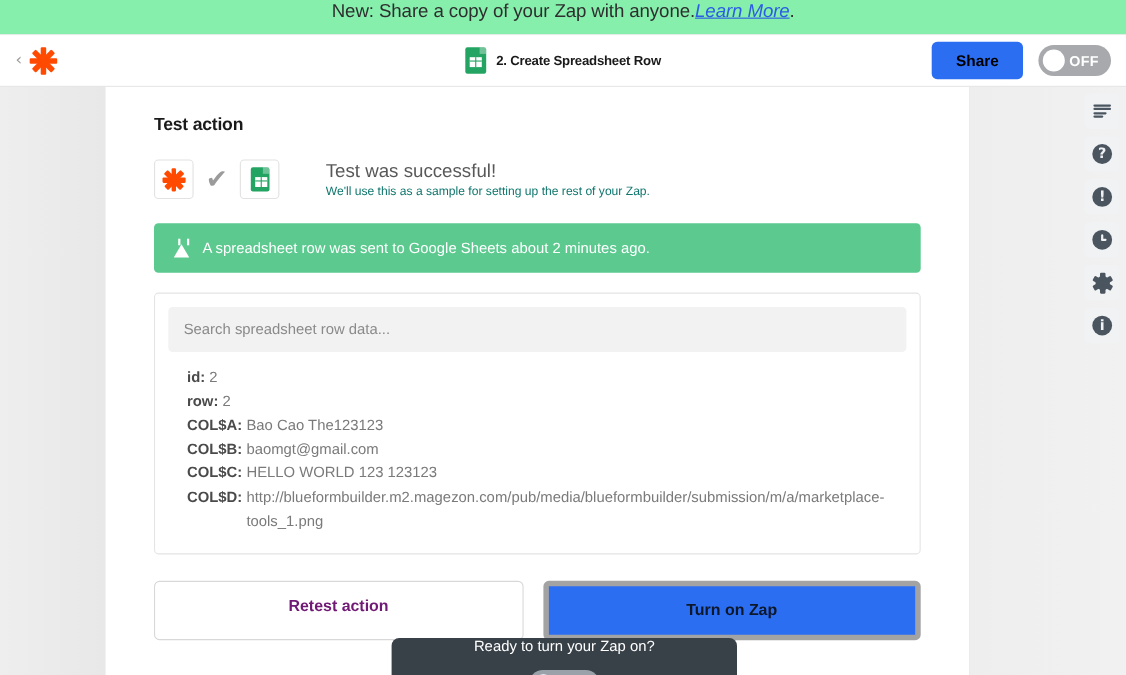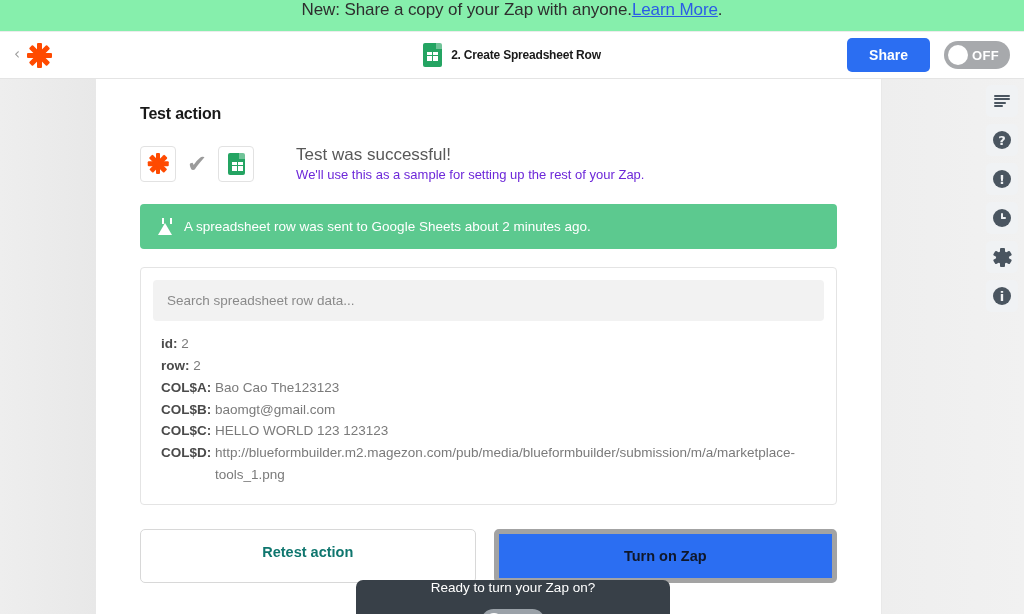--- a/index.html
+++ b/index.html
@@ -26,20 +26,21 @@
     display: flex;
     align-items: flex-start;
     justify-content: center;
     font-size: 17px;
     color: #2e2e2e;
     letter-spacing: -0.1px;
   }
   .announce-link {
     color: #2b5ce6;
     text-decoration: underline;
+    font-style: italic;
   }
 
   
   .app-header {
     height: 47px;
     background: #ffffff;
     border-bottom: 1px solid #e4e4e4;
     display: flex;
     align-items: center;
     padding: 0 14px 0 12px;
@@ -141,21 +142,21 @@
   }
 
   .header-right {
     margin-left: auto;
     display: flex;
     align-items: center;
     gap: 14px;
   }
   .share-btn {
     background: #2b6ef2;
-    color: #ffffff;
+    color: #000000;
     font-weight: bold;
     font-size: 14px;
     border: none;
     border-radius: 5px;
     padding: 9px 22px;
     cursor: pointer;
     font-family: "Liberation Sans", sans-serif;
   }
   .toggle-off {
     width: 66px;
@@ -242,22 +243,22 @@
     font-weight: bold;
     flex: 0 0 auto;
   }
   .success-text { margin-left: 31px; }
   .success-head {
     font-size: 17px;
     color: #585858;
     margin-bottom: 2px;
   }
   .success-sub {
-    font-size: 13px;
-    color: #6d28d9;
+    font-size: 11px;
+    color: #0f766e;
   }
 
   
   .green-alert {
     background: #5cc98f;
     border-radius: 4px;
     padding: 14px 18px;
     display: flex;
     align-items: center;
     gap: 12px;
@@ -305,21 +306,21 @@
     width: 100%;
     padding: 13px 14px;
     font-size: 13.5px;
     color: #6f6f6f;
     font-family: "Liberation Sans", sans-serif;
     outline: none;
     margin-bottom: 8px;
   }
   .search-field::placeholder { color: #8a8a8a; }
 
-  .data-list { padding: 4px 8px 6px 8px; }
+  .data-list { padding: 4px 8px 6px 8px; margin-left: 9px; }
   .data-row {
     font-size: 13.5px;
     color: #7a7a7a;
     line-height: 1.62;
     padding-left: 54px;
     text-indent: -54px;
     word-break: break-word;
   }
   .data-key {
     font-weight: bold;
@@ -337,21 +338,21 @@
     border-radius: 5px;
     font-size: 14.5px;
     font-weight: bold;
     cursor: pointer;
     text-align: center;
     font-family: "Liberation Sans", sans-serif;
   }
   .btn-secondary {
     background: #ffffff;
     border: 1px solid #d8d8d8;
-    color: #0f766e;
+    color: #701a75;
   }
   .btn-primary {
     background: #2b6ef2;
     border: 5px solid #a3a3a3;
     color: #0f172a;
   }
 
   
   .right-rail {
     position: absolute;

